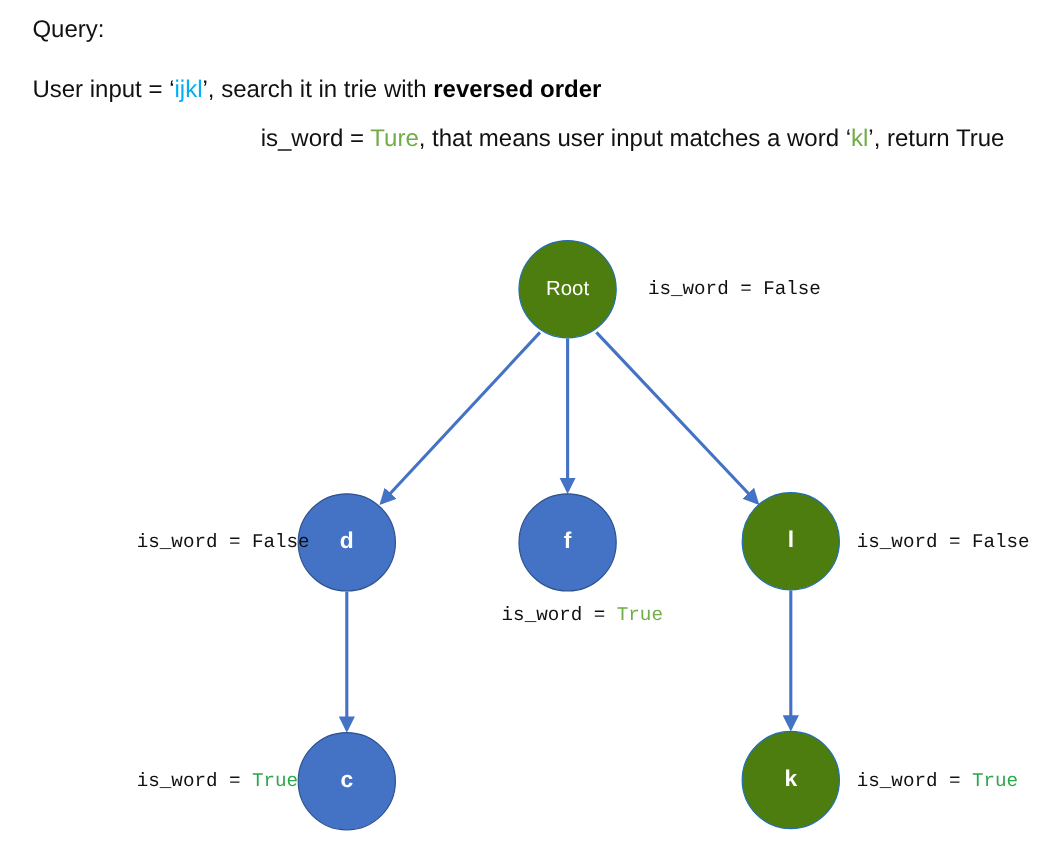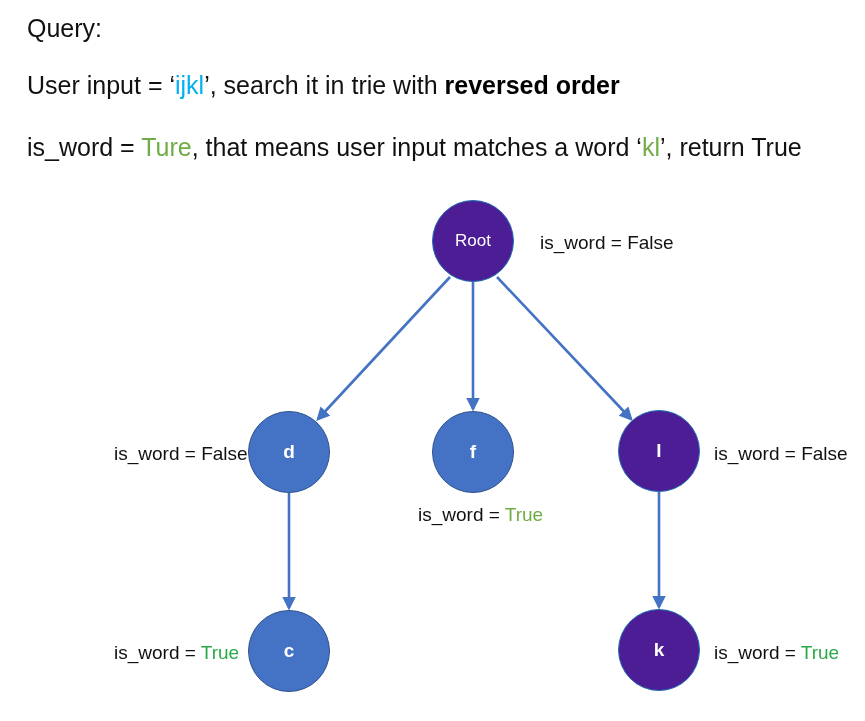--- a/index.html
+++ b/index.html
@@ -17,28 +17,28 @@
   }
 
   
   #header-block {
     position: absolute;
     left: 27px;
     top: 8px;
     width: 810px;
   }
   .hdr-line {
-    font-size: 25px;
+    font-size: 20px;
     line-height: 1.35;
     color: #111111;
     white-space: nowrap;
   }
   #query-label { margin-top: 4px; }
   #line-user-input { margin-top: 23px; }
-  #line-is-word { margin-top: 28px; }
+  #line-is-word { margin-top: 14px; text-align: right; }
 
   .tok-cyan  { color: #00B0F0; }
   .tok-green { color: #70AD47; }
   .tok-green-bright { color: #2BA84A; }
   .tok-bold  { font-weight: bold; color: #000000; }
 
   
   #diagram {
     position: absolute;
     left: 0;
@@ -56,43 +56,44 @@
     align-items: center;
     justify-content: center;
     color: #ffffff;
     box-sizing: border-box;
   }
   .node-label {
     pointer-events: none;
     user-select: none;
   }
   .node.cyan {
-    background: #4c1d95;
+    background: #4d7c0f;
     border: 1.5px solid #1F6FB2;
   }
   .node.blue {
     background: #4472C4;
     border: 1.5px solid #2F528F;
   }
   .node.root .node-label {
     font-size: 17px;
     font-weight: normal;
   }
   .node.letter .node-label {
     font-size: 19px;
     font-weight: bold;
   }
 
   
   .annot {
     position: absolute;
-    font-size: 19px;
+    font-size: 16px;
     color: #111111;
     white-space: nowrap;
     line-height: 1;
+    font-family: Liberation Mono, monospace;
   }
   .annot.right { text-align: left; }
   .annot.left  { text-align: right; }
   .annot.below { text-align: center; }
 </style>
 </head>
 <body>
 
 <div id="header-block">
 

